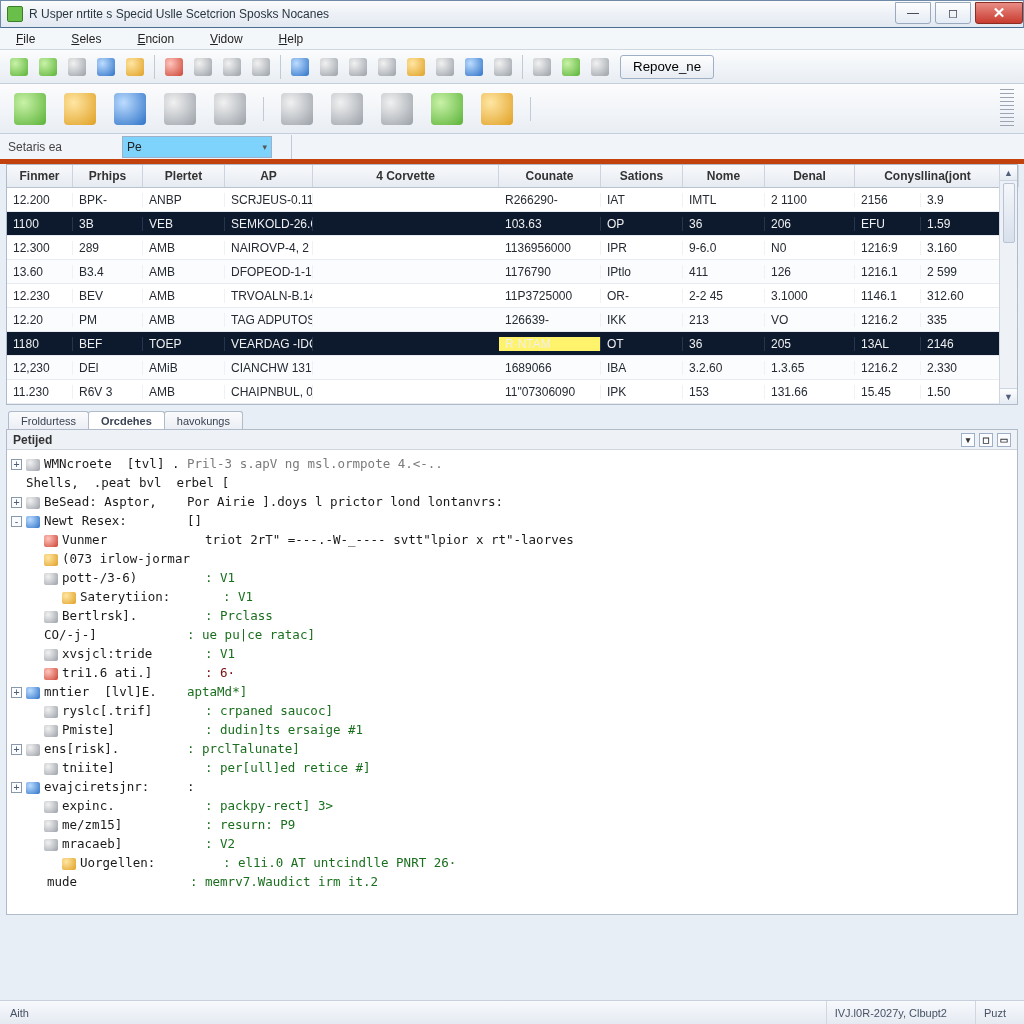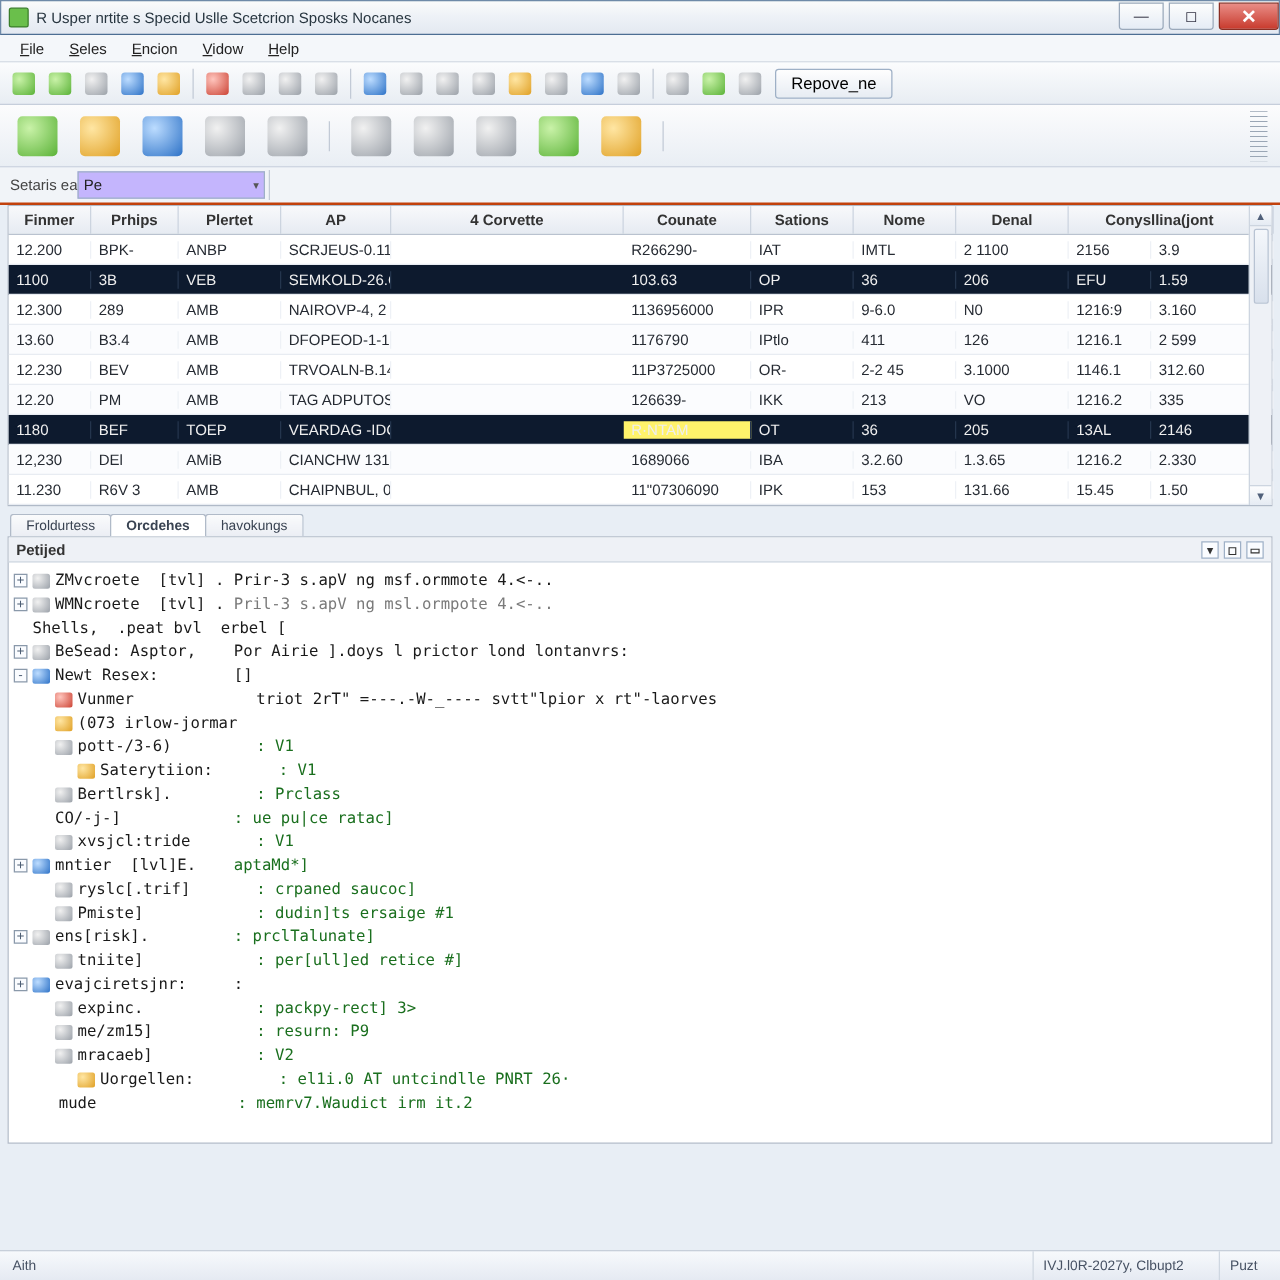--- a/index.html
+++ b/index.html
@@ -7,21 +7,21 @@
 
 
 .titlebar { height:28px; background:linear-gradient(#fbfbfb,#eef2f7 45%,#e3e9f1); border:1px solid #6f8aa8; border-bottom-color:#4c6e93; display:flex; align-items:center; padding-left:6px; }
 .titlebar .app-icon { width:16px; height:16px; background:#6abf4b; border:1px solid #3a7e2a; border-radius:2px; margin-right:6px; }
 .titlebar .title { color:#283640; }
 .winbtns { margin-left:auto; display:flex; align-items:center; height:100%; }
 .winbtn { width:36px; height:22px; margin-top:-3px; display:flex; align-items:center; justify-content:center; background:linear-gradient(#fdfdfd,#e5ecf5); border:1px solid #9aa9bb; border-radius:0 0 3px 3px; margin-left:4px; color:#334; }
 .winbtn.close { background:linear-gradient(#e98d86,#c83b2e); color:#fff; border-color:#8a2e23; width:48px; font-size:15px; font-weight:bold; }
 
 
-.menubar { height:22px; background:#f4f7fa; border-bottom:1px solid #cfd7e1; display:flex; align-items:center; padding:0 6px; gap:0;}
+.menubar { height:22px; background:#f4f7fa; border-bottom:1px solid #cfd7e1; display:flex; align-items:center; padding:0 6px; gap:16px;}
 .menubar .mitem { padding:2px 10px; border-radius:2px; }
 .menubar .mitem:first-letter { text-decoration:underline; }
 
 
 .toolbar { height:34px; background:linear-gradient(#fbfcfd,#e8edf3); border-bottom:1px solid #c6cedb; display:flex; align-items:center; padding:0 6px; gap:3px; }
 .tbtn { width:26px; height:26px; border:1px solid transparent; border-radius:3px; display:flex; align-items:center; justify-content:center; }
 .tbtn .ic { width:18px; height:18px; border-radius:3px; }
 .sep { width:1px; height:24px; background:#c2cad6; margin:0 3px; }
 .ic-green{background:radial-gradient(circle at 30% 30%,#c9f2a8,#5ab237);} 
 .ic-amber{background:radial-gradient(circle at 30% 30%,#ffe6a3,#e0a024);} 
@@ -30,23 +30,23 @@
 .ic-red{background:radial-gradient(circle at 30% 30%,#ffc5bd,#cc4334);}
 .toolbar .textbtn { height:24px; padding:0 12px; border:1px solid #9eb0c6; background:linear-gradient(#fefefe,#e7ecf3); border-radius:3px; margin-left:4px;}
 
 .bigtoolbar { height:50px; background:linear-gradient(#fcfcfd,#e9eef4); border-bottom:1px solid #c6cedb; display:flex; align-items:center; padding:0 10px; gap:10px; }
 .bigbtn { width:40px; height:40px; border:1px solid transparent; border-radius:4px; display:flex; align-items:center; justify-content:center; }
 .bigbtn .ic { width:32px; height:32px; border-radius:4px; }
 .bigtoolbar .spring{flex:1;}
 .grip { width:14px; height:40px; background:repeating-linear-gradient(#9aa6b5 0 1px,transparent 1px 4px);}
 
 
-.searchbar { height:30px; background:#f1f4f8; border-bottom:2px solid #c2410c; display:flex; align-items:center; padding:0 8px; gap:0;}
+.searchbar { height:30px; background:#f1f4f8; border-bottom:5px solid #c2410c; display:flex; align-items:center; padding:0 8px; gap:16px;}
 .searchbar .lbl { color:#444;}
-.searchbar .combo { width:150px; height:22px; border:1px solid #9eb0c6; background:#c4b5fd; display:flex; align-items:center; padding:0 4px; justify-content:space-between;}
+.searchbar .combo { width:150px; height:22px; border:1px solid #9eb0c6; background:#7dd3fc; display:flex; align-items:center; padding:0 4px; justify-content:space-between;margin-left:44px;}
 .searchbar .combo .arrow{ font-size:9px; color:#555;}
 
 
 .tablewrap { border:1px solid #b0bac8; margin:0 6px 2px 6px; background:#fff; position:relative;}
 .thead { display:grid; grid-template-columns:66px 70px 82px 88px 186px 102px 82px 82px 90px 146px 18px; background:linear-gradient(#f8f9fb,#e6ebf2); border-bottom:1px solid #b9c2cf; }
 .th { padding:4px 6px; font-weight:600; border-right:1px solid #ccd4df; color:#333; white-space:nowrap; overflow:hidden; text-align:center;}
 .thead2 { display:grid; grid-template-columns:66px 70px 82px 88px 186px 102px 82px 82px 90px 66px 80px 18px; background:linear-gradient(#f6f7f9,#ebeff5); border-bottom:1px solid #b9c2cf; }
 .th2 { padding:2px 6px; font-size:11px; color:#5c6674; border-right:1px solid #dbe1ea; white-space:nowrap; overflow:hidden;}
 .tbody {}
 .tr { display:grid; grid-template-columns:66px 70px 82px 88px 186px 102px 82px 82px 90px 66px 80px 18px; border-bottom:1px solid #e8ecf2; height:24px; align-items:center;}
@@ -375,32 +375,32 @@
 <div class="detail">
   <div class="dhead">
     <span>Petijed</span>
     <div class="tools">
       <div class="sq">▾</div>
       <div class="sq">◻</div>
       <div class="sq">▭</div>
     </div>
   </div>
   <div class="tree" id="tree">
-      <div class="node ind0"><span class="tw">+</span><span class="nic ic-grey"></span><span class="k">ZMvcroete  [tvl] .</span><span class="k"> Prir-3 s.apV ng msf.ormmote 4.&lt;-..</span></div>
       <div class="node ind0"><span class="tw">+</span><span class="nic ic-grey"></span><span class="k">WMNcroete  [tvl] .</span><span class="comm"> Pril-3 s.apV ng msl.ormpote 4.&lt;-..</span></div>
       <div class="node ind0"><span style="display:inline-block;width:15px"></span><span class="k">Shells,  .peat bvl  erbel [</span></div>
       <div class="node ind0"><span class="tw">+</span><span class="nic ic-grey"></span><span class="k">BeSead: Asptor,   </span><span class="k"> Por Airie ].doys l prictor lond lontanvrs:</span></div>
       <div class="node ind0"><span class="tw">-</span><span class="nic ic-blue"></span><span class="k">Newt Resex:       </span><span class="k"> []</span></div>
       <div class="node ind1"><span style="display:inline-block;width:15px"></span><span class="nic ic-red"></span><span class="k">Vunmer            </span><span class="k"> triot 2rT" =---.-W-_---- svtt"lpior x rt"-laorves</span></div>
       <div class="node ind1"><span style="display:inline-block;width:15px"></span><span class="nic ic-amber"></span><span class="k">(073 irlow-jormar </span></div>
       <div class="node ind1"><span style="display:inline-block;width:15px"></span><span class="nic ic-grey"></span><span class="k">pott-/3-6)        </span><span class="v"> : V1</span></div>
       <div class="node ind2"><span style="display:inline-block;width:15px"></span><span class="nic ic-amber"></span><span class="k">Saterytiion:      </span><span class="v"> : V1</span></div>
       <div class="node ind1"><span style="display:inline-block;width:15px"></span><span class="nic ic-grey"></span><span class="k">Bertlrsk].        </span><span class="v"> : Prclass</span></div>
       <div class="node ind1"><span style="display:inline-block;width:15px"></span><span class="k">CO/-j-]           </span><span class="v"> : ue pu|ce ratac]</span></div>
       <div class="node ind1"><span style="display:inline-block;width:15px"></span><span class="nic ic-grey"></span><span class="k">xvsjcl:tride      </span><span class="v"> : V1</span></div>
+      <div class="node ind1"><span style="display:inline-block;width:15px"></span><span class="nic ic-red"></span><span class="k">tri1.6 ati.]      </span><span class="v2"> : 6·</span></div>
       <div class="node ind0"><span class="tw">+</span><span class="nic ic-blue"></span><span class="k">mntier  [lvl]E.   </span><span class="v"> aptaMd*]</span></div>
       <div class="node ind1"><span style="display:inline-block;width:15px"></span><span class="nic ic-grey"></span><span class="k">ryslc[.trif]      </span><span class="v"> : crpaned saucoc]</span></div>
       <div class="node ind1"><span style="display:inline-block;width:15px"></span><span class="nic ic-grey"></span><span class="k">Pmiste]           </span><span class="v"> : dudin]ts ersaige #1</span></div>
       <div class="node ind0"><span class="tw">+</span><span class="nic ic-grey"></span><span class="k">ens[risk].        </span><span class="v"> : prclTalunate]</span></div>
       <div class="node ind1"><span style="display:inline-block;width:15px"></span><span class="nic ic-grey"></span><span class="k">tniite]           </span><span class="v"> : per[ull]ed retice #]</span></div>
       <div class="node ind0"><span class="tw">+</span><span class="nic ic-blue"></span><span class="k">evajciretsjnr:    </span><span class="k"> :</span></div>
       <div class="node ind1"><span style="display:inline-block;width:15px"></span><span class="nic ic-grey"></span><span class="k">expinc.           </span><span class="v"> : packpy-rect] 3&gt;</span></div>
       <div class="node ind1"><span style="display:inline-block;width:15px"></span><span class="nic ic-grey"></span><span class="k">me/zm15]          </span><span class="v"> : resurn: P9</span></div>
       <div class="node ind1"><span style="display:inline-block;width:15px"></span><span class="nic ic-grey"></span><span class="k">mracaeb]          </span><span class="v"> : V2</span></div>
       <div class="node ind2"><span style="display:inline-block;width:15px"></span><span class="nic ic-amber"></span><span class="k">Uorgellen:        </span><span class="v"> : el1i.0 AT untcindlle PNRT 26·</span></div>

